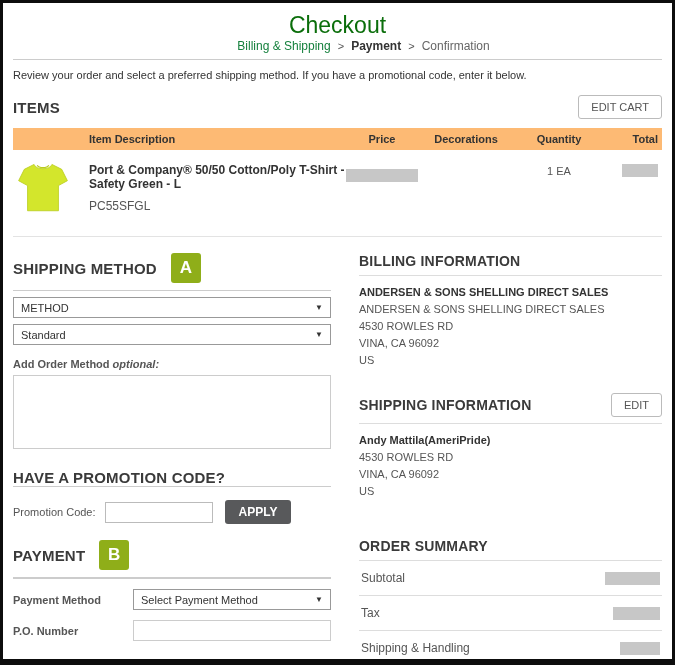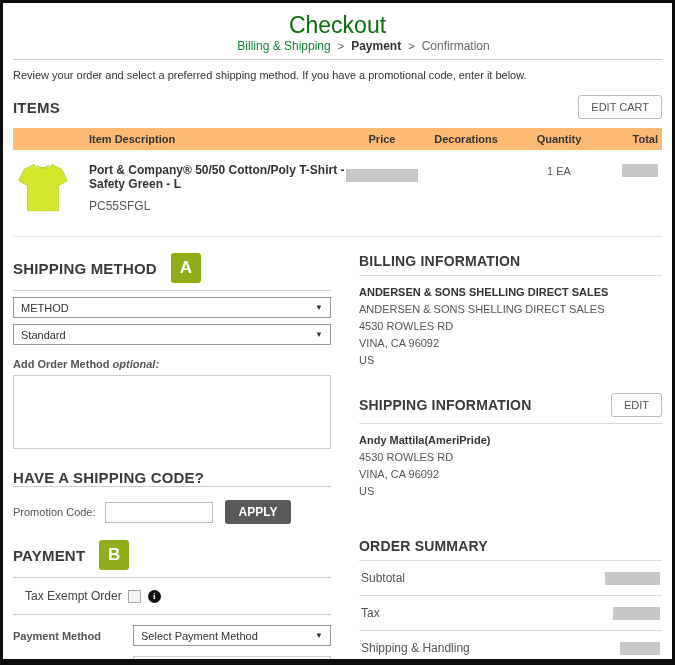--- a/index.html
+++ b/index.html
@@ -151,39 +151,34 @@
       <div class="selbox">
         <span>Standard</span>
         <span class="caret">▼</span>
       </div>
 
       <div class="notes-label">
         <span>Add Order Method </span><span class="opt">optional:</span>
       </div>
       <textarea class="notes" style=""></textarea>
 
-      <h2 class="sec promo-head">HAVE A SHIPPING CODE?</h2>
+      <h2 class="sec promo-head">HAVE A PROMOTION CODE?</h2>
       <hr class="full">
       <div class="promo-row">
         <label>Promotion Code:</label>
         <input class="promo-input" value="" style="">
         <button class="btn-dark">APPLY</button>
       </div>
 
       <div class="sec-head">
         <h2 class="sec">PAYMENT</h2>
         <div class="badge">B</div>
       </div>
       <hr class="full">
 
-      <div class="tax-row">
-        <span class="lbl">Tax Exempt Order</span>
-        <span class="checkbox"></span>
-        <span class="info-dot">i</span>
-      </div>
       <hr class="full">
 
       <div class="field-row">
         <span class="flbl">Payment Method</span>
         <div class="selbox">
           <span>Select Payment Method</span>
           <span class="caret">▼</span>
         </div>
       </div>
       <div class="field-row">

